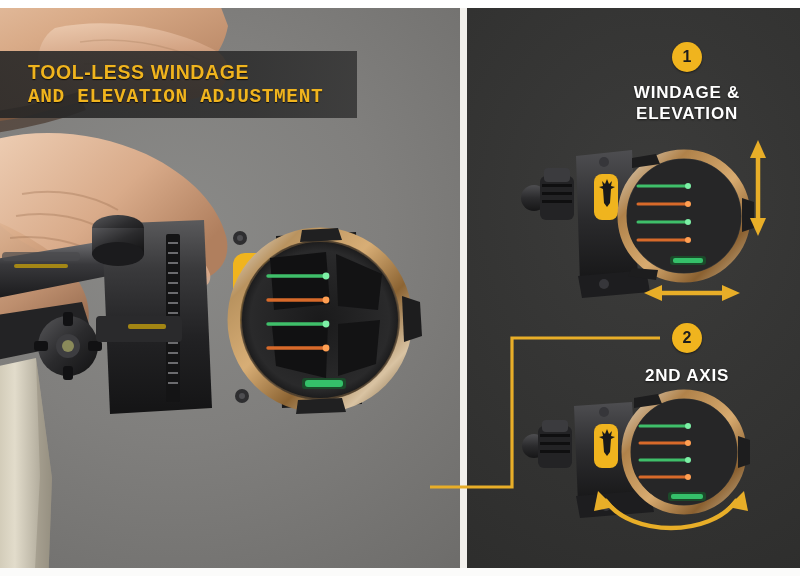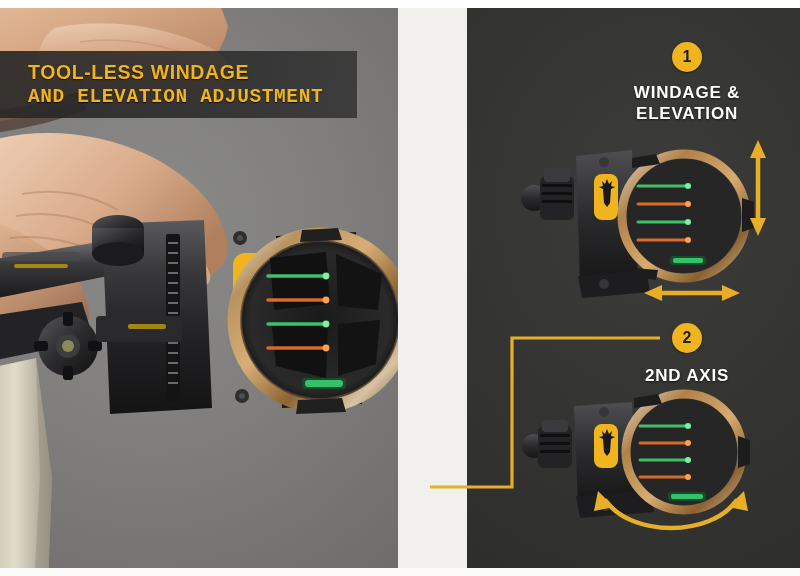--- a/index.html
+++ b/index.html
@@ -2,21 +2,21 @@
 <html><head>
 <meta charset="utf-8">
 <style>
   html,body{margin:0;padding:0;background:#ffffff;}
   body{width:800px;height:576px;overflow:hidden;font-family:"Liberation Sans",sans-serif;}
 
   #stage{position:relative;width:800px;height:576px;background:#f2f0ec;overflow:hidden;}
 
   
   .panel{position:absolute;top:8px;height:560px;overflow:hidden;}
-  #left-panel{left:0;width:398px;
+  #left-panel{left:0;width:460px;
      background:
        radial-gradient(120% 95% at 38% 40%, #8a8a88 0%, #807f7d 38%, #6f6e6c 78%, #636260 100%);}
   #right-panel{left:467px;width:333px;
      background:
        radial-gradient(110% 80% at 55% 35%, #3c3c3b 0%, #353534 45%, #2d2d2c 100%);}
 
   .edge-top{position:absolute;left:0;top:0;width:800px;height:8px;background:#ffffff;z-index:60;}
   .edge-bottom{position:absolute;left:0;top:568px;width:800px;height:8px;background:#fbfbfa;z-index:60;}
 
   

